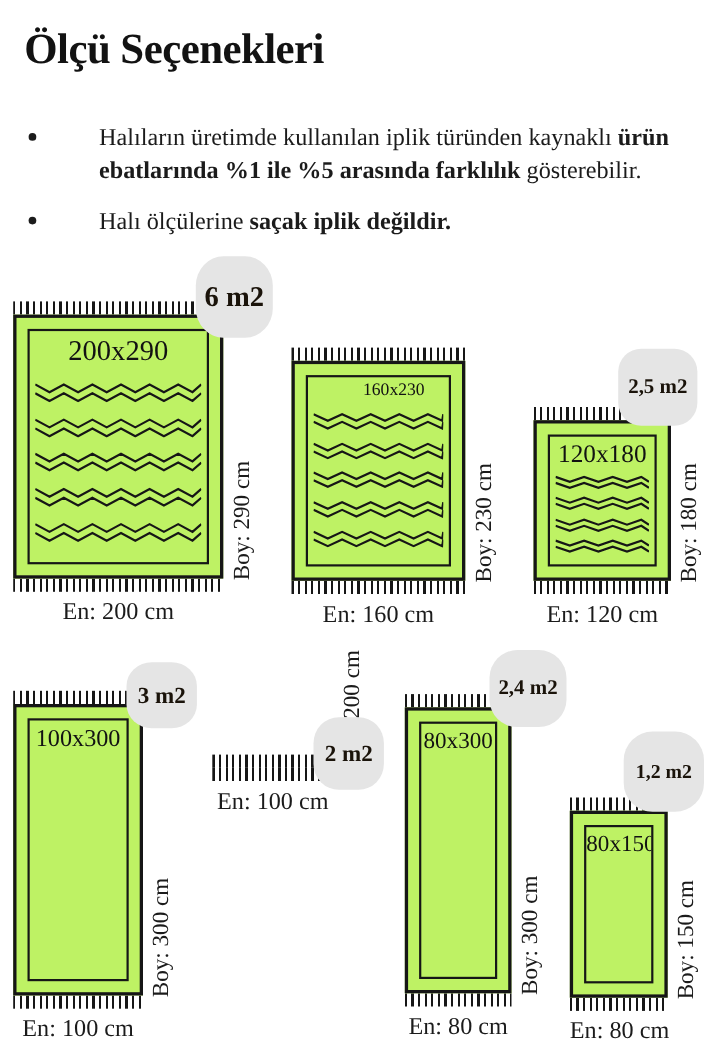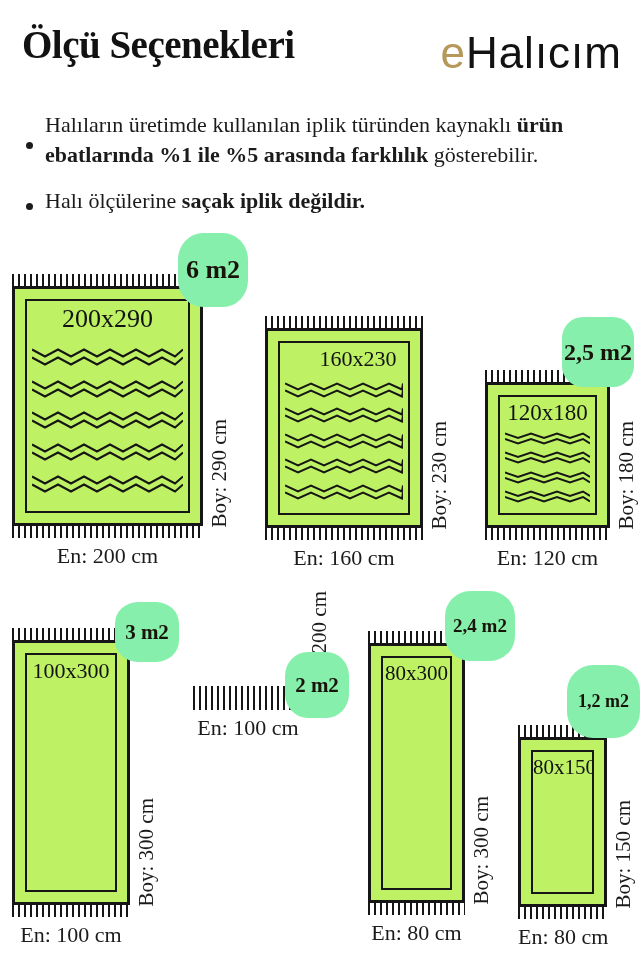--- a/index.html
+++ b/index.html
@@ -8,53 +8,50 @@
 
   
   .title{position:absolute;left:22px;top:22px;font-size:39px;font-weight:700;
          letter-spacing:-0.5px;color:#121212;white-space:nowrap;}
   .brand{position:absolute;right:18px;top:28px;font-family:"Liberation Sans",sans-serif;
          font-size:44px;font-weight:400;letter-spacing:1px;white-space:nowrap;color:#121212;}
   .brand .accent{color:#b5985a;}
 
   
   .notes{position:absolute;left:24px;top:110px;width:585px;}
-  .note{display:flex;align-items:center;margin-bottom:16px;
-        font-size:22px;line-height:30px;color:#1b1b1b;}
+  .note{display:flex;align-items:flex-start;margin-bottom:16px;
+        font-size:22px;line-height:30px;color:#1b1b1b;gap:45px;}
   .note .dot{flex:0 0 auto;width:7px;height:7px;border-radius:50%;background:#1b1b1b;
              margin:11px 12px 0 2px;}
   .note b{font-weight:700;}
 
   
   .carpet{position:absolute;}
   .fringe{height:12px;
           background-image:repeating-linear-gradient(90deg,#161616 0 2px,transparent 2px 6px);}
   .rug{position:relative;border:3px solid #161616;box-sizing:border-box;background:#bef264;}
   .rug-inner{position:absolute;inset:10px;border:2px solid #161616;box-sizing:border-box;
              display:flex;flex-direction:column;overflow:hidden;}
   .size-label{text-align:center;margin-top:3px;white-space:nowrap;color:#121212;}
   .zz-area{flex:1;display:flex;flex-direction:column;justify-content:space-evenly;
            padding:0 5px 4px 5px;}
   svg.zigzag{display:block;width:100%;}
   .en-label{margin-top:5px;text-align:center;font-size:22px;white-space:nowrap;color:#1b1b1b;}
   .boy-label{position:absolute;left:calc(100% + 4px);bottom:42px;
              writing-mode:vertical-rl;transform:rotate(180deg);
              font-size:21px;white-space:nowrap;color:#1b1b1b;}
   .badge{position:absolute;z-index:3;display:flex;align-items:center;justify-content:center;
-         background:#86efac;border-radius:36%;color:#1a130a;font-weight:700;white-space:nowrap;}
+         background:#e5e5e5;border-radius:36%;color:#1a130a;font-weight:700;white-space:nowrap;}
 </style>
 </head>
 <body>
 
 <div class="page">
 
   <div class="title">Ölçü Seçenekleri</div>
-  <div class="brand">
-    <span class="accent">e</span><span>Halıcım</span>
-  </div>
 
   <div class="notes">
     <div class="note">
       <span class="dot"></span>
       <span><span>Halıların üretimde kullanılan iplik türünden kaynaklı </span><b>ürün ebatlarında %1 ile %5 arasında farklılık</b><span> gösterebilir.</span></span>
     </div>
     <div class="note">
       <span class="dot"></span>
       <span><span>Halı ölçülerine </span><b>saçak iplik değildir.</b><span></span></span>
     </div>
@@ -92,21 +89,21 @@
     </div>
     <div class="fringe"></div>
     <div class="en-label">En: 200 cm</div>
     <div class="boy-label">Boy: 290 cm</div>
   </div>
 
   <div class="carpet" style="left:265px;top:316px;width:158px;">
     <div class="fringe"></div>
     <div class="rug" style="height:200px;">
       <div class="rug-inner">
-        <div class="size-label" style="font-size:22px;padding-left:28px;">160x230</div>
+        <div class="size-label" style="font-size:16px;padding-left:28px;">160x230</div>
         <div class="zz-area">
           <svg class="zigzag" style="height:16px;" viewBox="0 0 118 16" preserveAspectRatio="none">
               <polyline points="0,1.5 13,7.5 26,1.5 39,7.5 52,1.5 65,7.5 78,1.5 91,7.5 104,1.5 117,7.5 118,1.5" fill="none" stroke="#161616" stroke-width="2" stroke-linejoin="miter"></polyline>
               <polyline points="0,8.5 13,14.5 26,8.5 39,14.5 52,8.5 65,14.5 78,8.5 91,14.5 104,8.5 117,14.5 118,8.5" fill="none" stroke="#161616" stroke-width="2" stroke-linejoin="miter"></polyline>
             </svg>
           <svg class="zigzag" style="height:16px;" viewBox="0 0 118 16" preserveAspectRatio="none">
               <polyline points="0,1.5 13,7.5 26,1.5 39,7.5 52,1.5 65,7.5 78,1.5 91,7.5 104,1.5 117,7.5 118,1.5" fill="none" stroke="#161616" stroke-width="2" stroke-linejoin="miter"></polyline>
               <polyline points="0,8.5 13,14.5 26,8.5 39,14.5 52,8.5 65,14.5 78,8.5 91,14.5 104,8.5 117,14.5 118,8.5" fill="none" stroke="#161616" stroke-width="2" stroke-linejoin="miter"></polyline>
             </svg>
           <svg class="zigzag" style="height:16px;" viewBox="0 0 118 16" preserveAspectRatio="none">
@@ -123,21 +120,21 @@
             </svg>
         </div>
       </div>
     </div>
     <div class="fringe"></div>
     <div class="en-label">En: 160 cm</div>
     <div class="boy-label">Boy: 230 cm</div>
   </div>
 
   <div class="carpet" style="left:485px;top:370px;width:125px;">
-    <div class="badge" style="left:77px;top:-53px;width:72px;height:70px;font-size:24px;border-radius:21px;">2,5 m2</div>
+    <div class="badge" style="left:77px;top:-53px;width:72px;height:70px;font-size:19px;border-radius:21px;">2,5 m2</div>
     <div class="fringe"></div>
     <div class="rug" style="height:146px;">
       <div class="rug-inner">
         <div class="size-label" style="font-size:23px;">120x180</div>
         <div class="zz-area">
           <svg class="zigzag" style="height:13px;" viewBox="0 0 85 13" preserveAspectRatio="none">
               <polyline points="0,1.5 13,6 26,1.5 39,6 52,1.5 65,6 78,1.5 85,6" fill="none" stroke="#161616" stroke-width="2" stroke-linejoin="miter"></polyline>
               <polyline points="0,7 13,11.5 26,7 39,11.5 52,7 65,11.5 78,7 85,11.5" fill="none" stroke="#161616" stroke-width="2" stroke-linejoin="miter"></polyline>
             </svg>
           <svg class="zigzag" style="height:13px;" viewBox="0 0 85 13" preserveAspectRatio="none">

